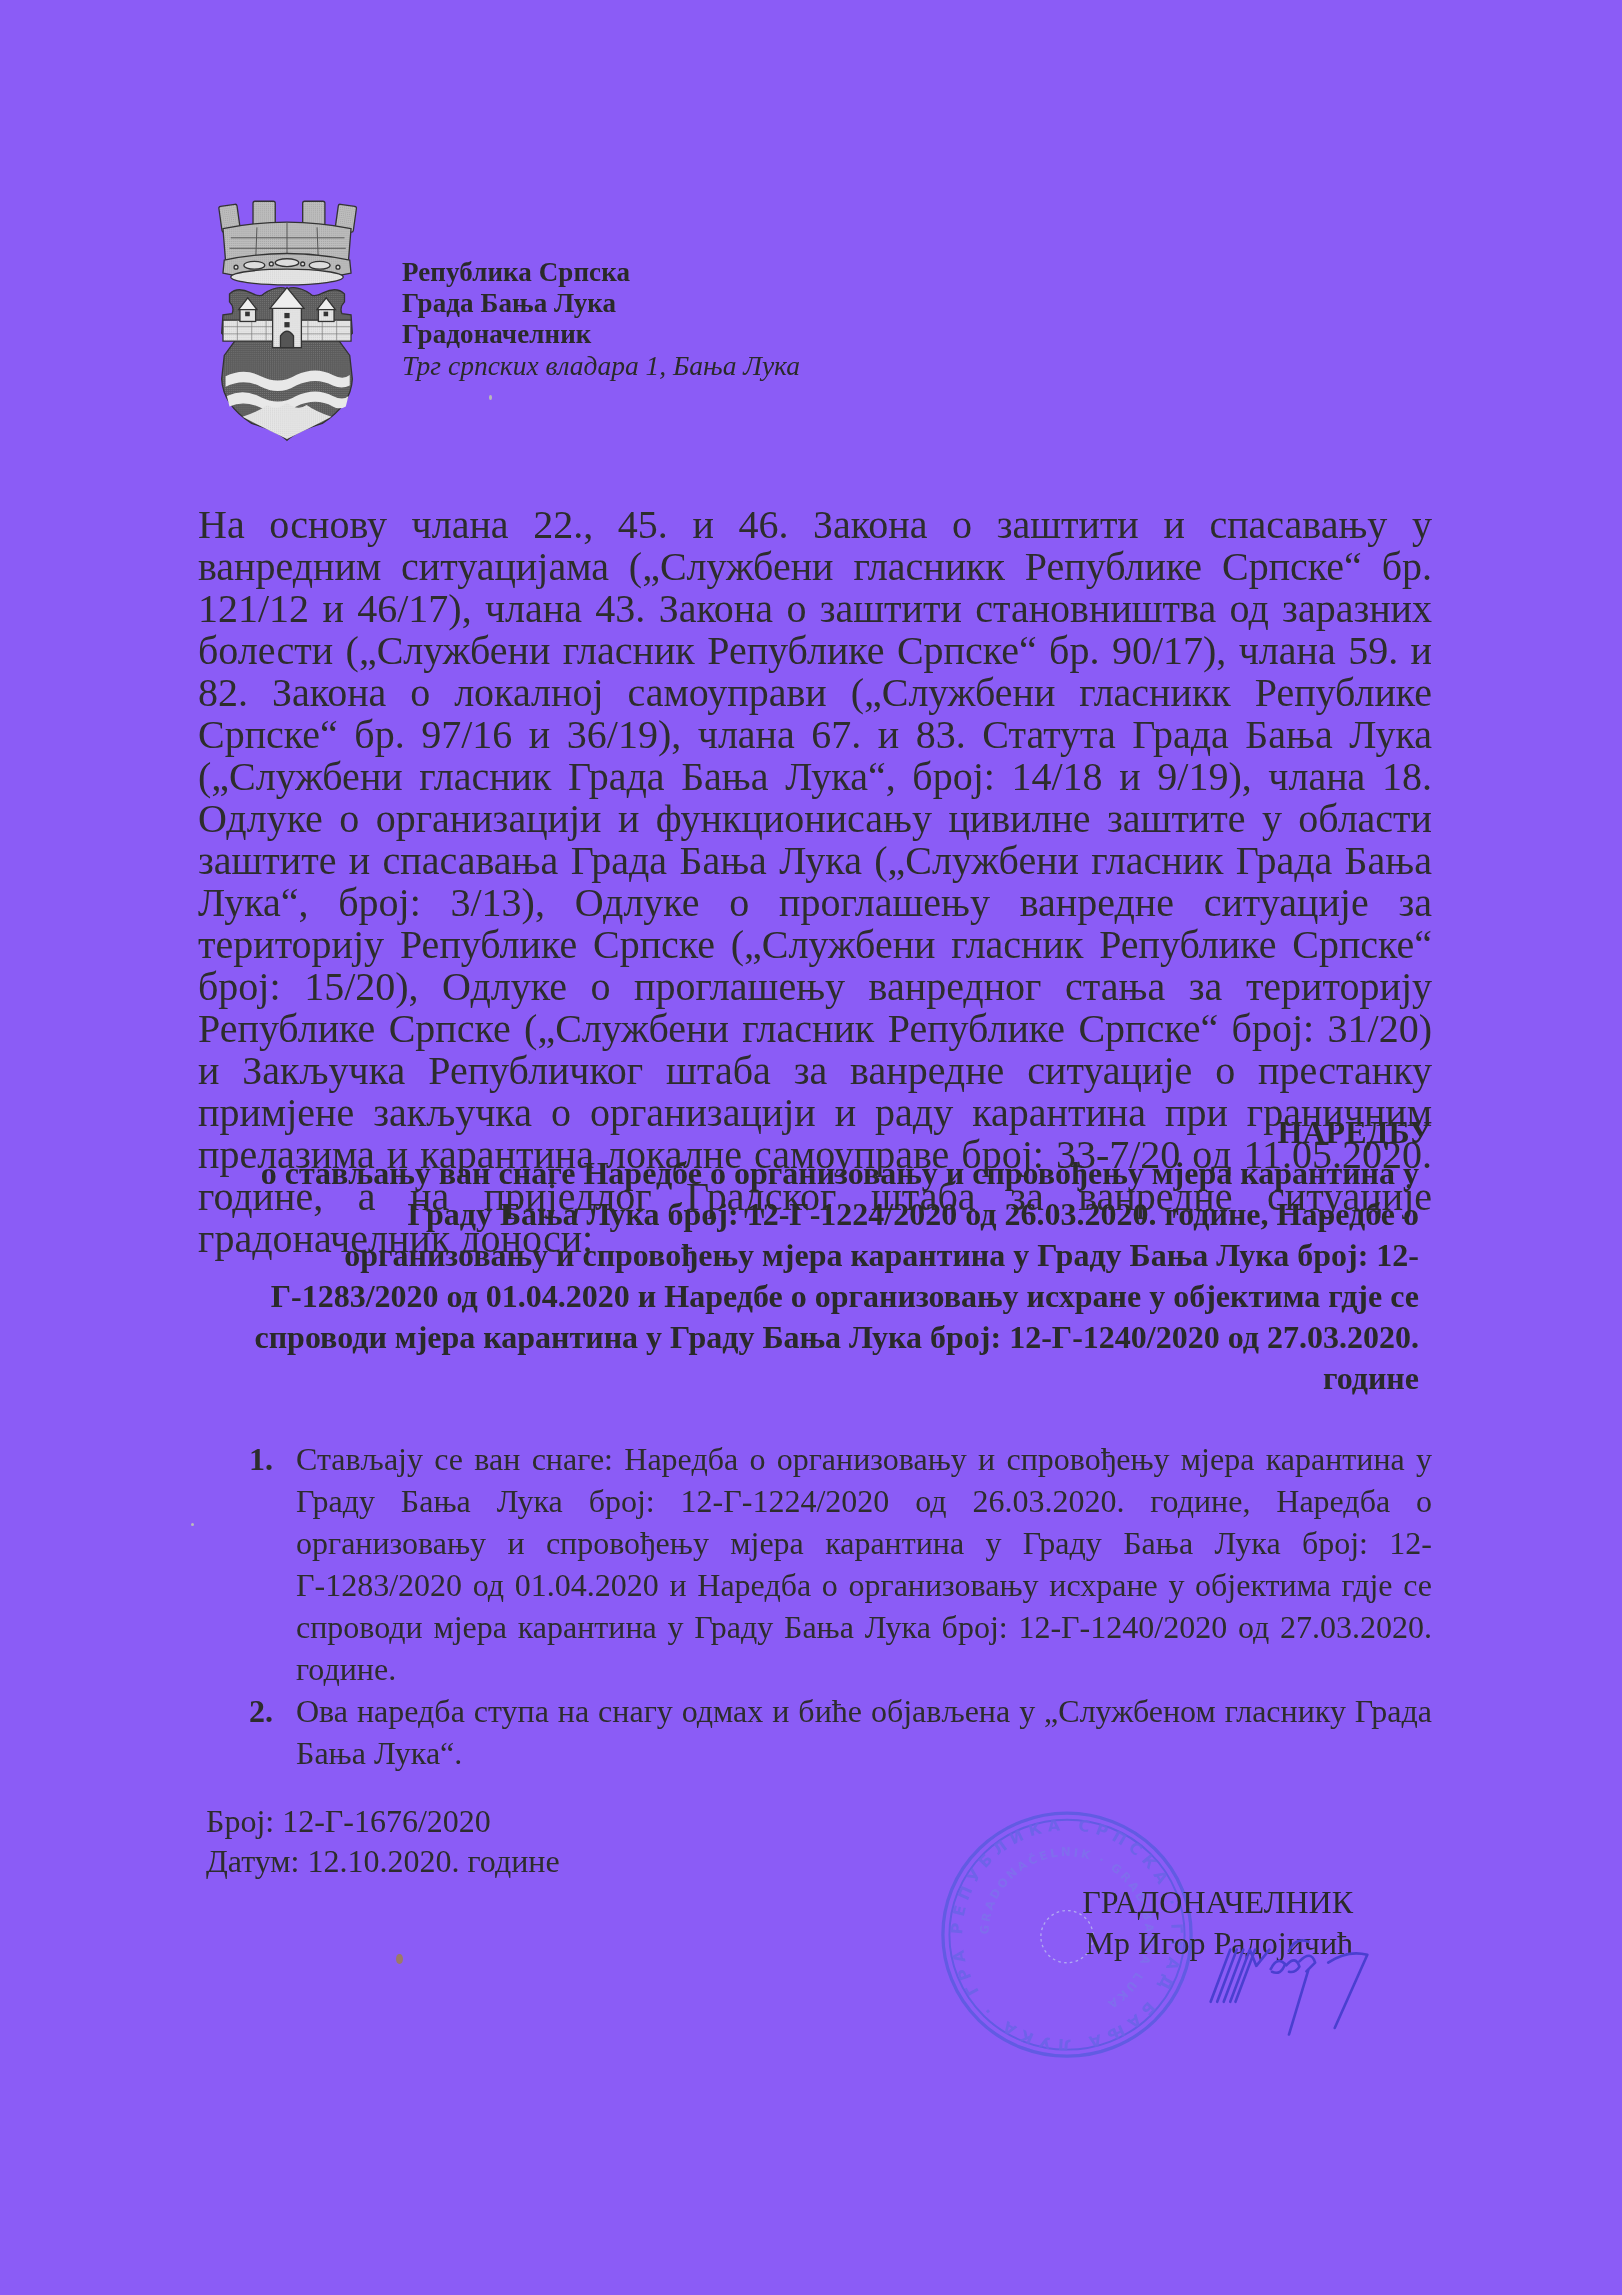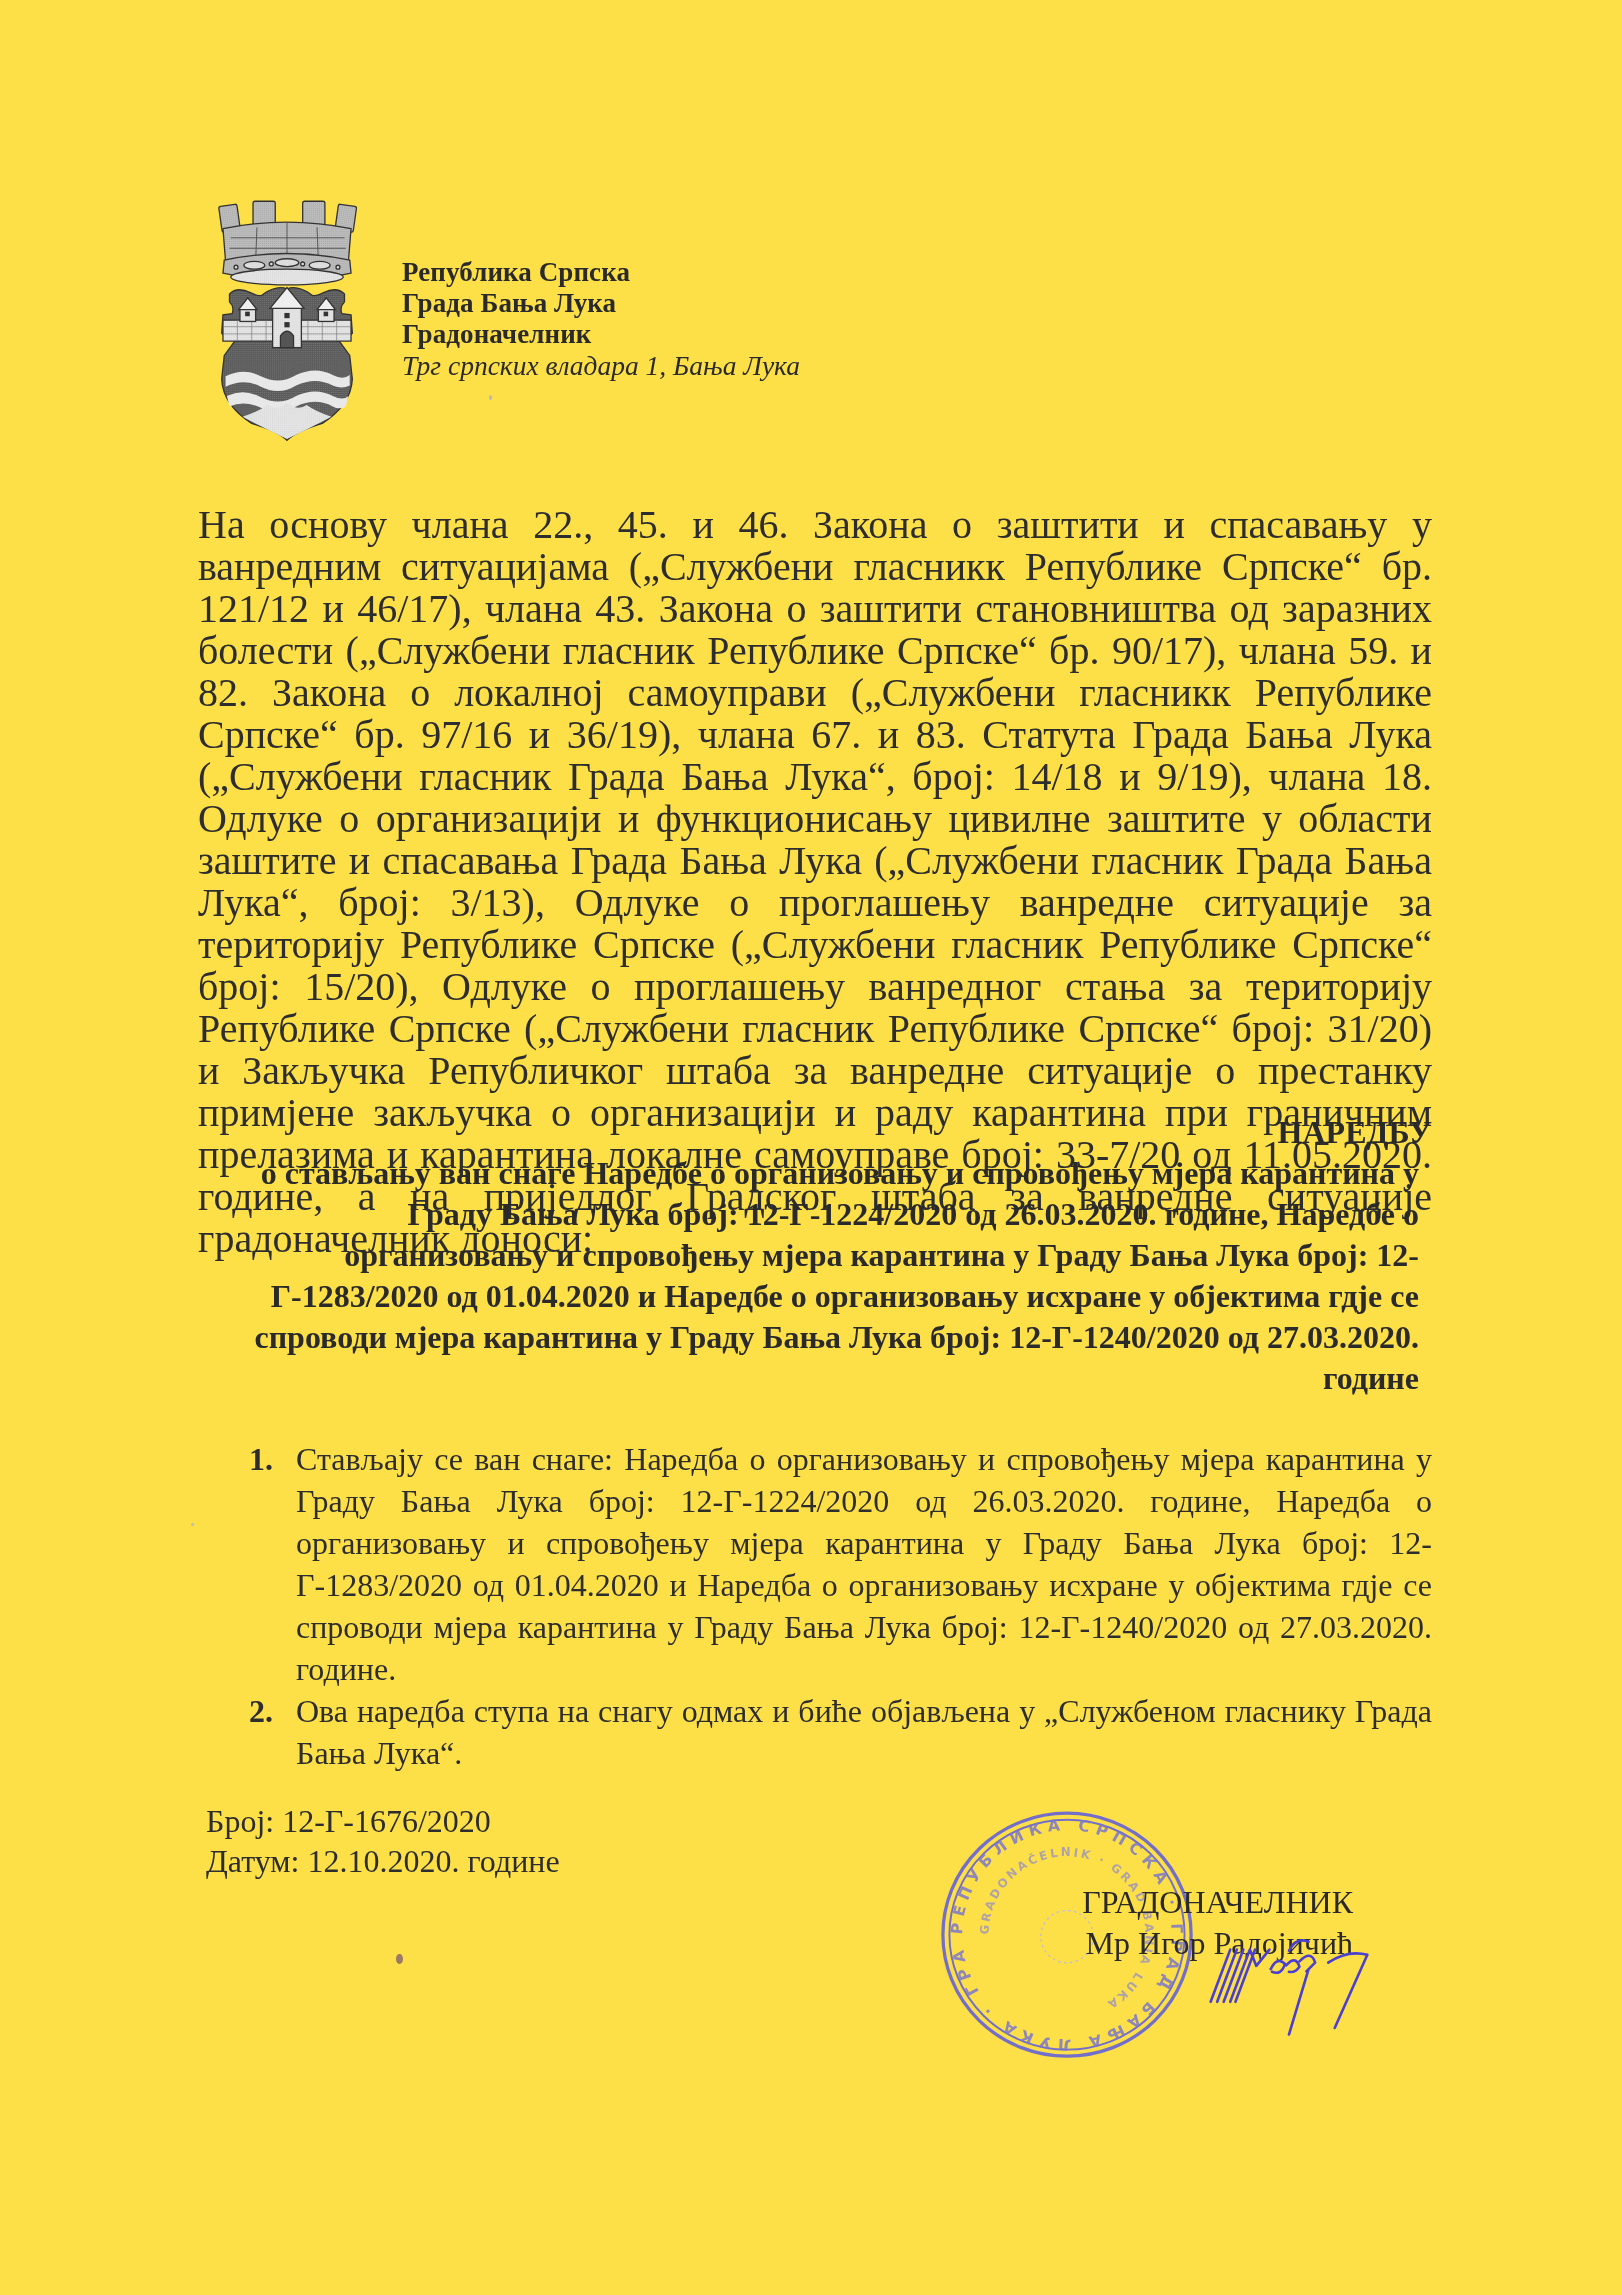--- a/index.html
+++ b/index.html
@@ -1,18 +1,18 @@
 <!DOCTYPE html>
 <html style="font-size:10.5px"><head>
 <meta charset="utf-8">
 <style>
   html, body { margin: 0; padding: 0; background: #ffffff; }
   body { width: 1623px; height: 2295px; position: relative; overflow: hidden;
          font-family: "Liberation Serif", "DejaVu Serif", serif; color: #2b2b2b; }
-  .page { position: absolute; left: 0; top: 0; width: 1623px; height: 2295px; background: #fde047; }
+  .page { position: absolute; left: 0; top: 0; width: 1623px; height: 2295px; background: #8b5cf6; }
 
   
   .crest { position: absolute; left: 211px; top: 196px; width: 152px; height: 247px; }
 
   
   .header { position: absolute; left: 402px; top: 257px; font-size: 27px; line-height: 31px; color: #2a2a2a; }
   .header .b { font-weight: bold; letter-spacing: 0.1px; }
   .header .i { font-style: italic; font-size: 27.5px; text-align: right; }
 
   

